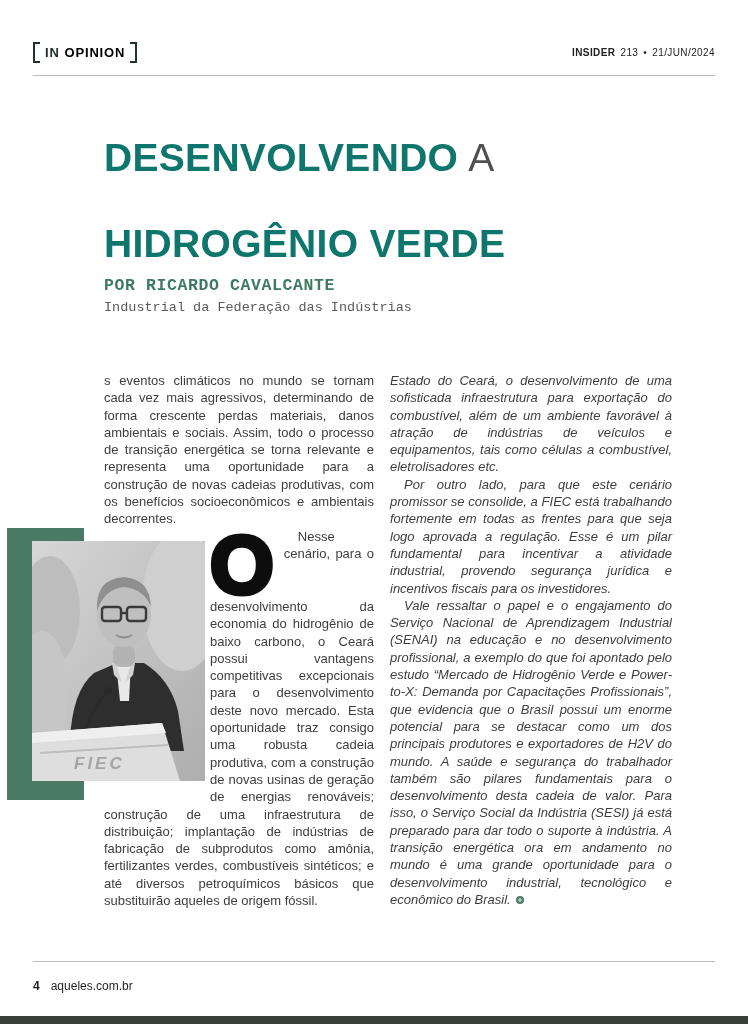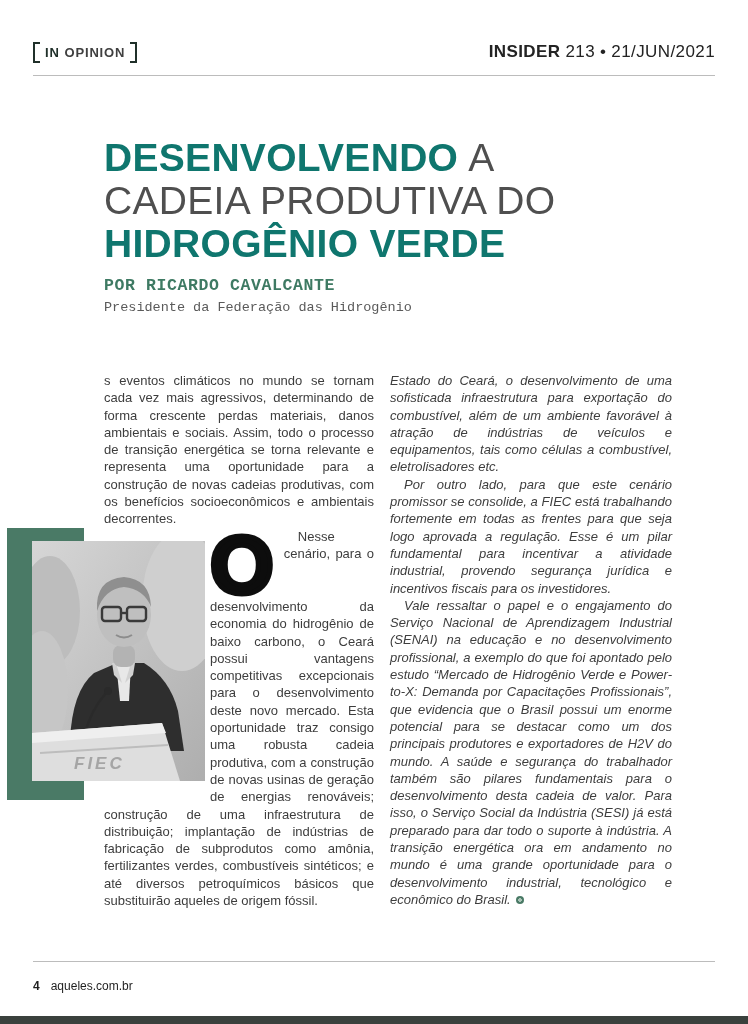--- a/index.html
+++ b/index.html
@@ -12,22 +12,22 @@
 
   
   .hdr { position:absolute; left:33px; right:33px; top:40px; height:24px;
          display:flex; justify-content:space-between; align-items:center; }
   .badge { display:flex; align-items:center; gap:5px; font-weight:700;
            font-size:13px; letter-spacing:0.8px; }
   .brk { width:7px; height:21px; border:2px solid #20302a; }
   .brk.l { border-right:none; }
   .brk.r { border-left:none; }
   .badge .w-in { color:#20302a; }
-  .badge .w-op { color:#404040; }
-  .issue { font-size:17px; letter-spacing:0.4px; color:#232323; display:flex; gap:5px; align-items:center; }
+  .badge .w-op { color:#000000; }
+  .issue { font-size:10px; letter-spacing:0.4px; color:#232323; display:flex; gap:5px; align-items:center; }
   .issue .mag { font-weight:700; }
   .hdr-rule { position:absolute; left:33px; right:33px; top:75px; border-top:1px solid #bcbcbc; }
 
   
   .title { position:absolute; left:104px; top:136px; width:600px;
            font-size:39px; line-height:43px; letter-spacing:0.3px; }
   .t-bold  { font-weight:700; color:#0f766e; }
   .t-light { font-weight:400; color:#4f4f4f; }
   .title .sp { display:inline-block; width:10px; }
   .byline { position:absolute; left:104px; top:276px;font-family:Liberation Mono, monospace; }
@@ -78,34 +78,34 @@
     <div class="badge">
       <span class="brk l"></span>
       <span class="w-in">IN</span>
       <span class="w-op">OPINION</span>
       <span class="brk r"></span>
     </div>
     <div class="issue">
       <span class="mag">INSIDER</span>
       <span>213</span>
       <span>•</span>
-      <span>21/JUN/2021</span>
+      <span>21/JUN/2024</span>
     </div>
   </div>
   <div class="hdr-rule"></div>
 
   <h1 class="title">
     <span><span class="t-bold">DESENVOLVENDO</span><span class="sp"></span><span class="t-light">A</span></span><br>
-    <span class="t-light">CADEIA PRODUTIVA DO</span><br>
+    <br>
     <span class="t-bold">HIDROGÊNIO VERDE</span>
   </h1>
 
   <div class="byline">
     <div class="by-author">POR RICARDO CAVALCANTE</div>
-    <div class="by-role first">Presidente da Federação das Hidrogênio</div>
+    <div class="by-role first">Industrial da Federação das Indústrias</div>
   </div>
 
   <div class="columns">
 
     <div class="col left">
       <span class="ph-spacer"></span>
       <span class="ph-float">
         <span class="green-panel"></span>
         <span class="photo">
           <svg width="173" height="240" viewBox="0 0 173 240" xmlns="http://www.w3.org/2000/svg">

